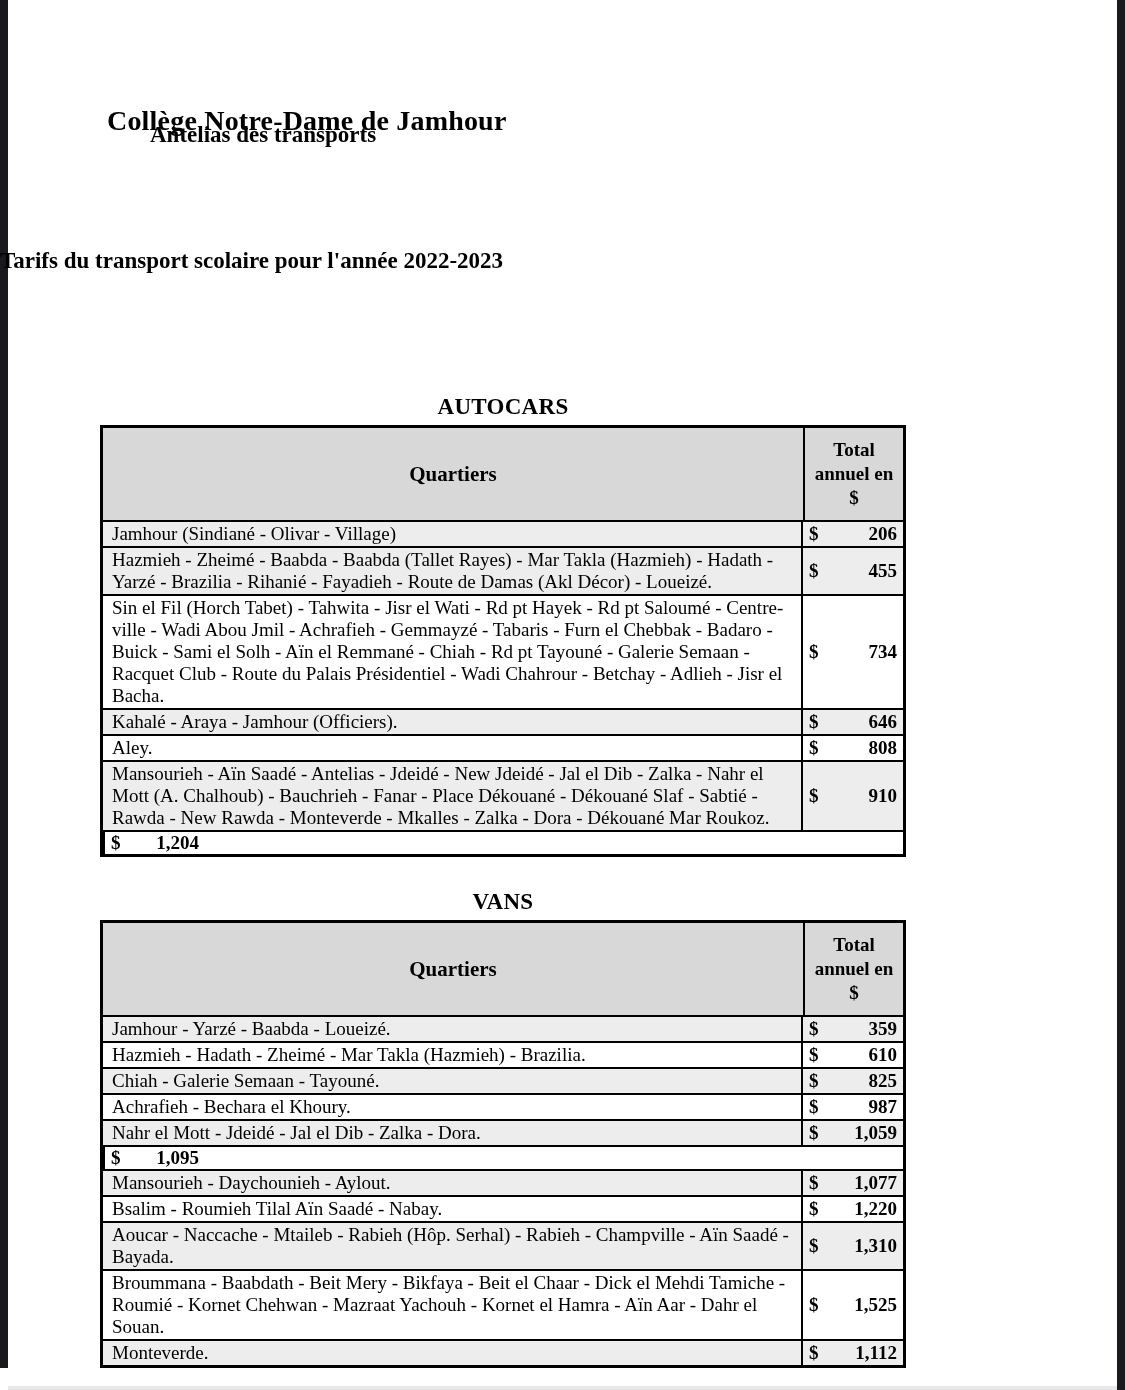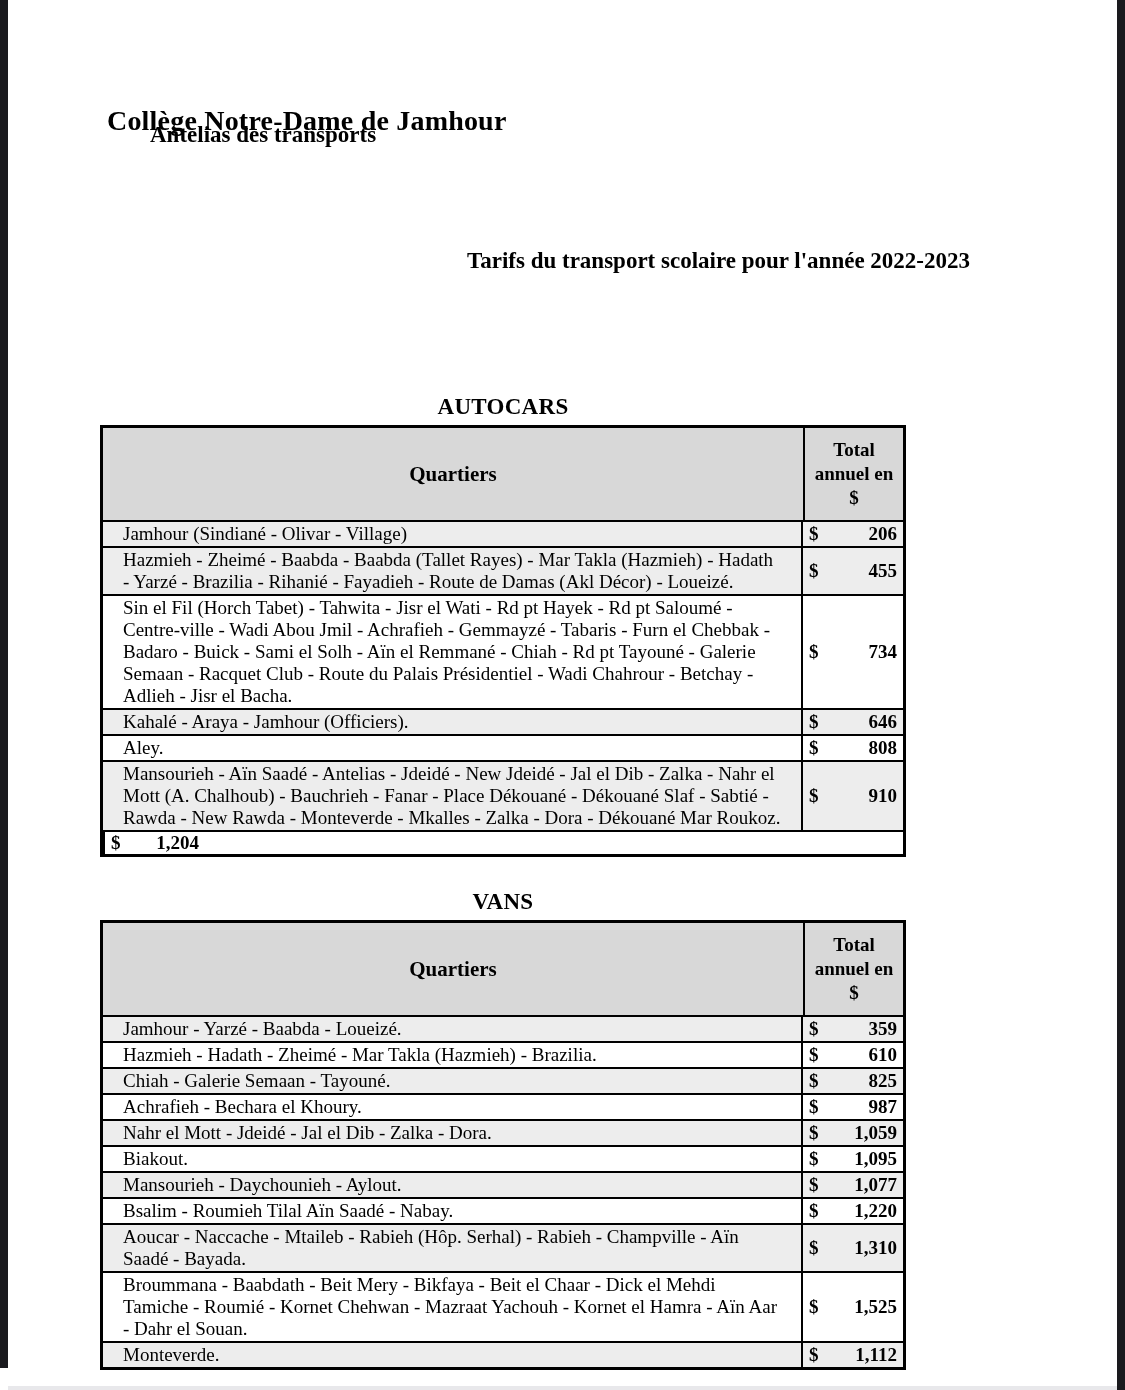--- a/index.html
+++ b/index.html
@@ -19,21 +19,21 @@
   .org-title{
     position:absolute;left:107px;top:84px;
     font-size:28px;font-weight:bold;letter-spacing:0.2px;margin-top:21px;
   }
   .dept-subtitle{
     position:absolute;left:150px;top:122px;
     font-size:23px;font-weight:bold;
   }
   .doc-title{
     position:absolute;left:0;top:248px;width:970px;
-    text-align:right;font-size:23px;font-weight:bold;
+    text-align:left;font-size:23px;font-weight:bold;
   }
 
   .section{position:absolute;left:100px;width:806px;}
   .section-autocars{top:394px;}
   .section-vans{top:889px;}
   .sec-heading{
     text-align:center;font-size:23px;font-weight:bold;
     margin:0 0 5px 0;letter-spacing:0.3px;
   }
   .ttable{
@@ -58,21 +58,21 @@
   }
   .trow{
     display:flex;
     border-top:2px solid #000;
     background:#fff;
   }
   .trow.shaded{background:#ededed;}
   .cell-q{
     flex:1;
     font-size:19px;line-height:22px;
-    padding:1px 20px;
+    padding:1px 9px;
   }
   .cell-p{
     width:88px;border-left:2px solid #000;
     display:flex;align-items:center;justify-content:space-between;
     padding:0 6px;box-sizing:content-box;
     font-size:19px;font-weight:bold;
   }
 </style>
 </head>
 <body>
@@ -182,21 +182,20 @@
           </div>
         </div>
         <div class="trow shaded">
           <div class="cell-q">Nahr el Mott - Jdeidé - Jal el Dib - Zalka - Dora.</div>
           <div class="cell-p">
             <span>$</span>
             <span>1,059</span>
           </div>
         </div>
         <div class="trow">
-          <div class="cell-q">Biakout.</div>
           <div class="cell-p">
             <span>$</span>
             <span>1,095</span>
           </div>
         </div>
         <div class="trow shaded">
           <div class="cell-q">Mansourieh - Daychounieh - Aylout.</div>
           <div class="cell-p">
             <span>$</span>
             <span>1,077</span>

